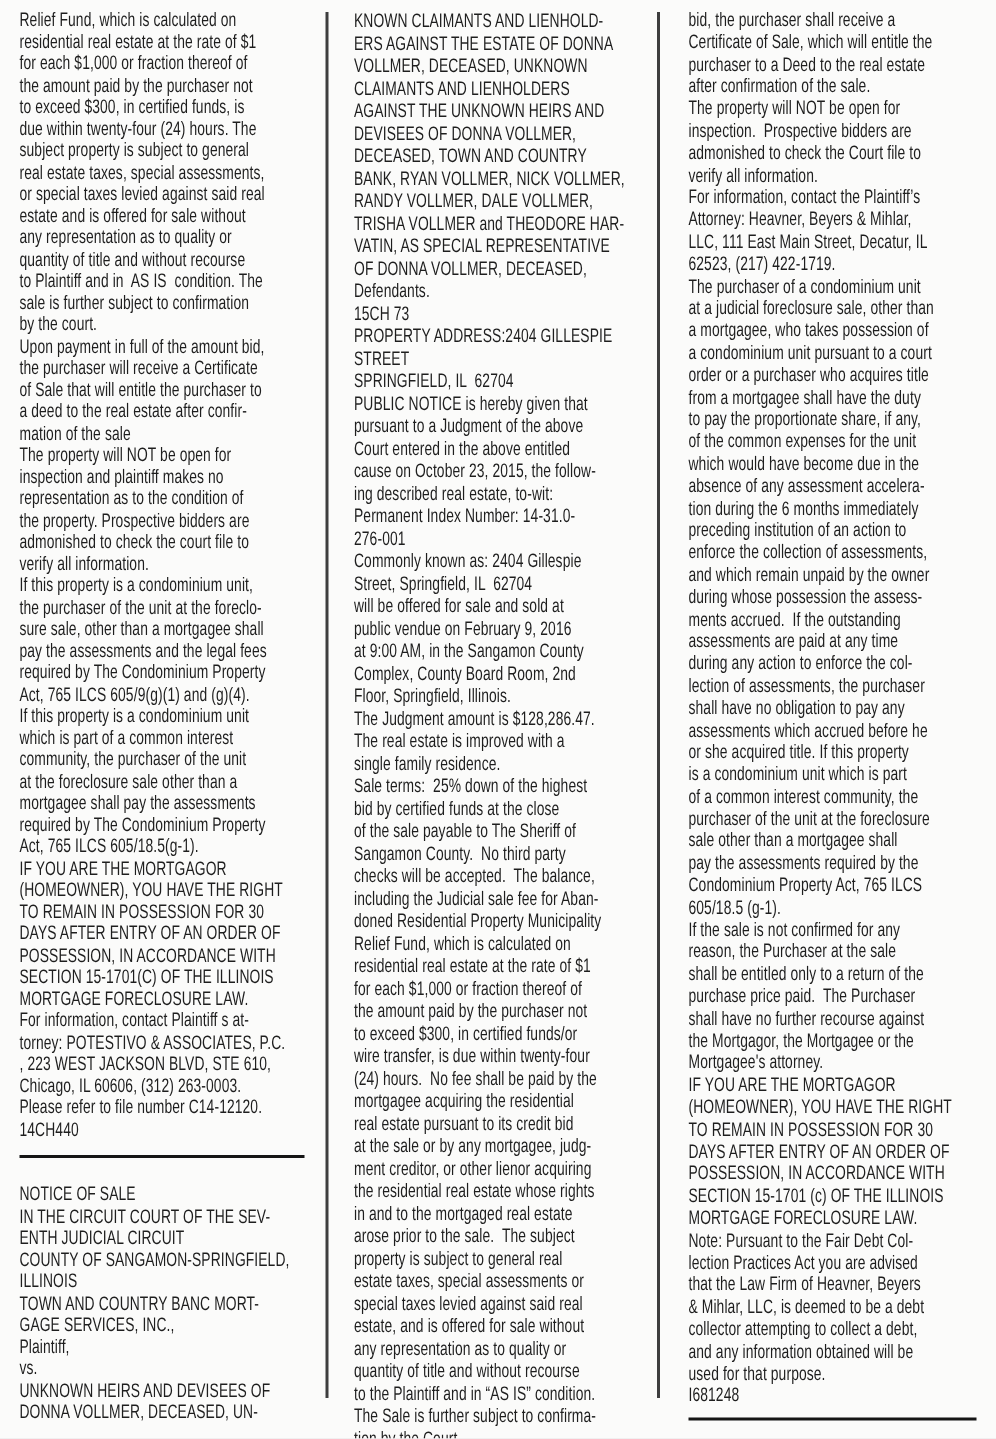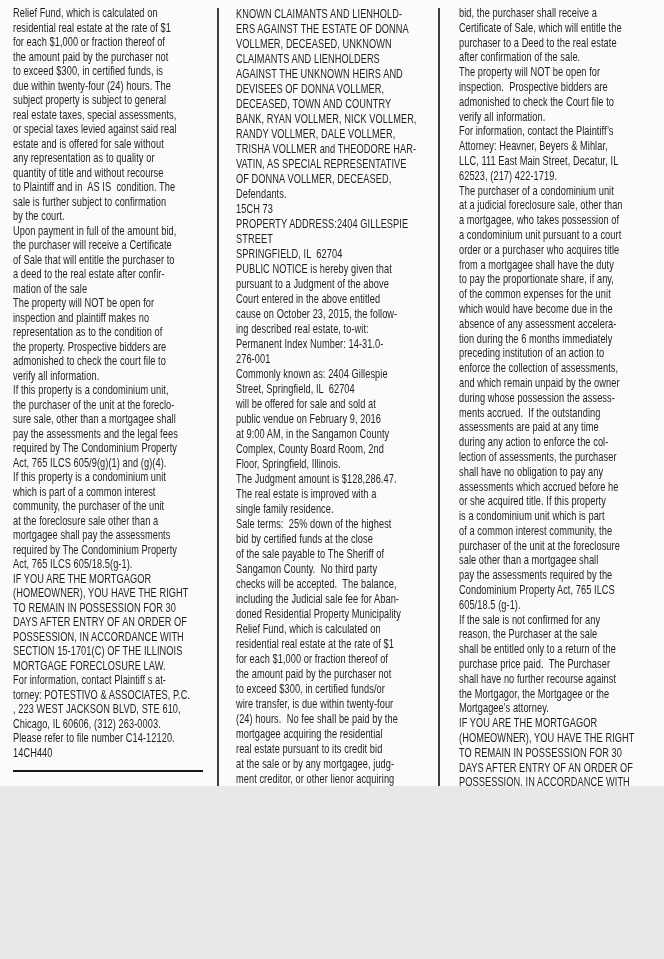--- a/index.html
+++ b/index.html
@@ -1,18 +1,18 @@
 <!DOCTYPE html>
 <html><head>
 <meta charset="utf-8">
 <style>
   html,body{margin:0;padding:0;background:#e8e8e8;}
   .page{
     position:relative;
-    width:664px;height:786px;
+    width:664px;height:959px;
     background:#fbfbfa;
     overflow:hidden;
     font-family:"Liberation Sans", sans-serif;
     color:#1e1e1e;
   }
   .col{position:absolute;top:6px;}
   .col-1{left:13px;width:205px;}
   .col-2{left:236px;width:203px;}
   .col-3{left:459px;width:205px;}
   .tblock{

